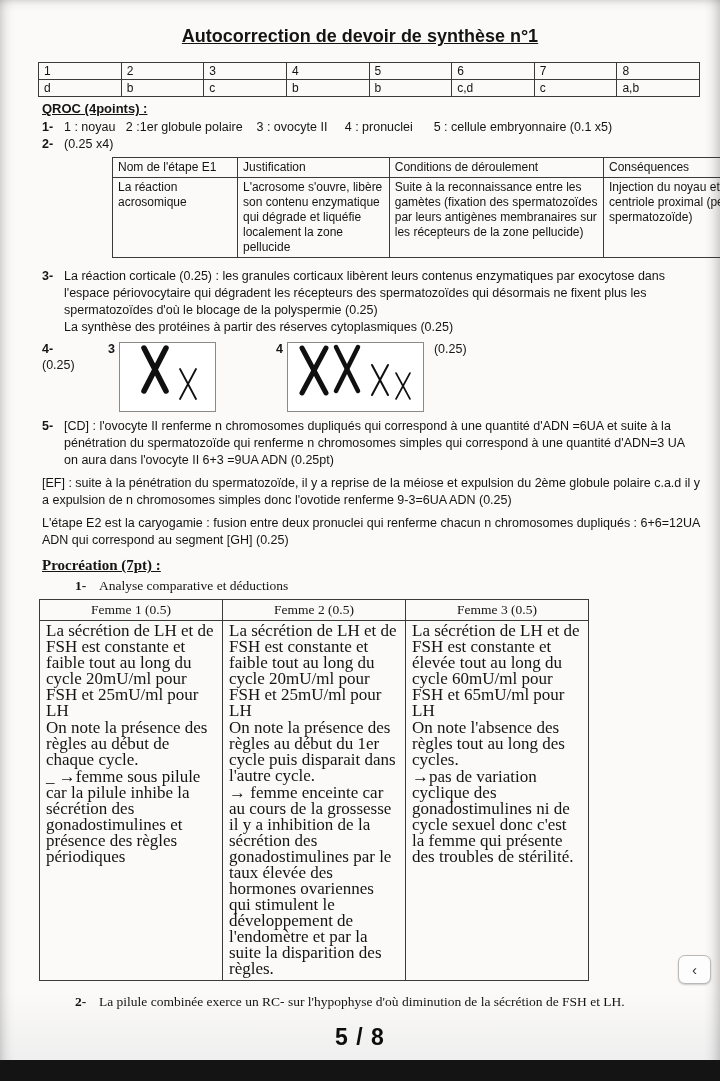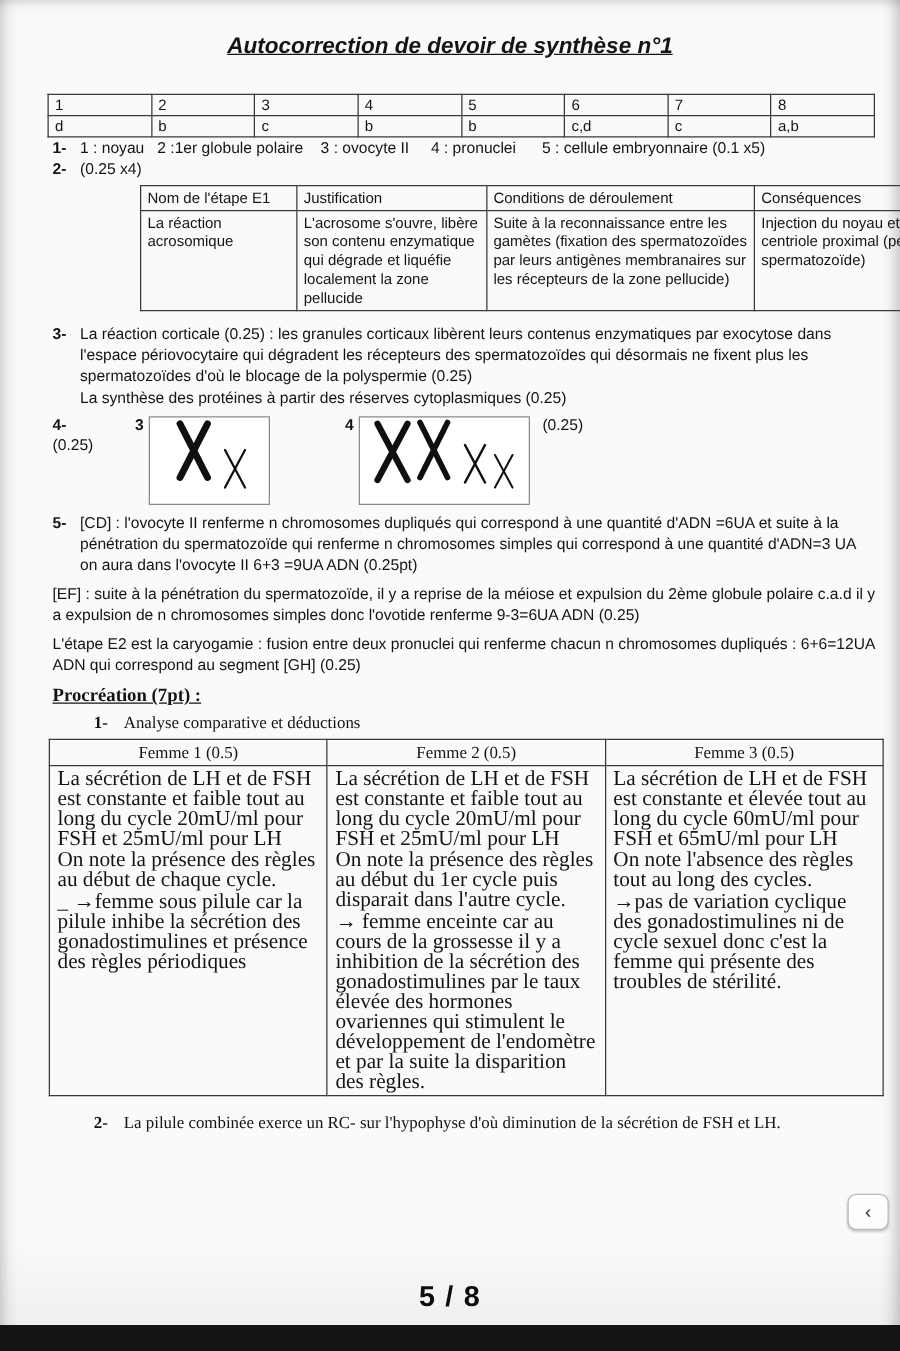--- a/index.html
+++ b/index.html
@@ -17,22 +17,21 @@
                 inset -12px 0 14px -10px rgba(0,0,0,.28),
                 inset 0 10px 12px -10px rgba(0,0,0,.18);
   }
   .doc { padding: 26px 20px 0 20px; }
 
   .title {
     text-align: center;
     font-size: 18px;
     font-weight: 700;
     text-decoration: underline;
-    margin-bottom: 28px;
-    font-style: italic;
+    margin-bottom: 15px;
   }
   .sec-head {
     font-weight: 700;
     text-decoration: underline;
     font-size: 13px;
     margin: 4px 0 3px 22px;
   }
 
   
   table { border-collapse: collapse; }
@@ -83,21 +82,21 @@
   .fig-pts { font-size: 12.5px; margin-left: 10px; }
   .proc-head {
     font-family: "Liberation Serif", serif;
     font-weight: 700;
     text-decoration: underline;
     font-size: 15px;
     margin: 8px 0 3px 22px;
   }
   .proc-item { display: flex; margin-left: 55px; font-family: "Liberation Serif", serif; font-size: 13.5px; line-height: 18px; }
   .proc-item .num { font-weight: 700; min-width: 24px; }
-  .femme-table { width: 668px; margin: 4px 0 0 19px; font-family: "Liberation Serif", serif; }
+  .femme-table { width: 550px; margin: 4px 0 0 19px; font-family: "Liberation Serif", serif; }
   .femme-table th, .femme-table td {
     border: 1px solid #3a3a3a;
     vertical-align: top;
     font-size: 17px;
     line-height: 16px;
     padding: 2px 6px;
   }
   .femme-table th { font-weight: 400; text-align: center; font-size: 13.5px; }
   .femme-table col { width: 220px; }
   .femme-table p { margin: 0 0 1px 0; }
@@ -167,20 +166,21 @@
         <td>c</td>
         <td>b</td>
         <td>b</td>
         <td>c,d</td>
         <td>c</td>
         <td>a,b</td>
       </tr>
     </tbody>
       </table>
 
+    <div class="sec-head">QROC (4points) :</div>
 
     <div class="item">
       <span class="num">1-</span>
       <span class="pre">1 : noyau   2 :1er globule polaire    3 : ovocyte II     4 : pronuclei      5 : cellule embryonnaire (0.1 x5)</span>
     </div>
 
     <div class="item">
       <span class="num">2-</span>
       <span>(0.25 x4)</span>
     </div>

